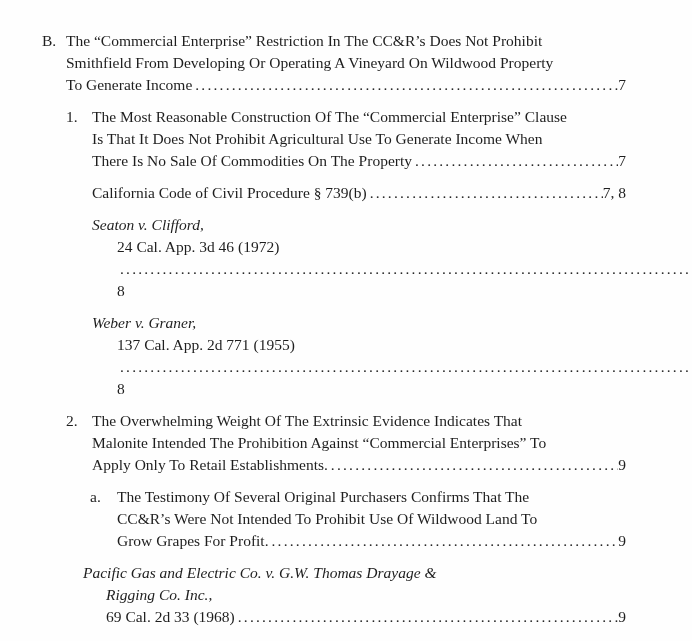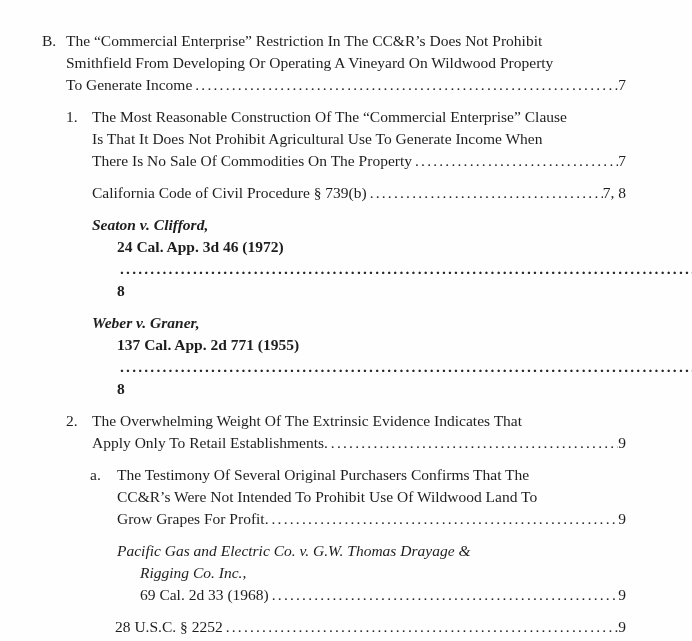--- a/index.html
+++ b/index.html
@@ -10,22 +10,22 @@
     font-size: 15.5px; line-height: 22px;
     padding-top: 30px; overflow: hidden;
   }
   .entry { position: relative; margin: 0 66px 10px 0; }
   .hang { position: absolute; top: 0; }
   .lvl-b  { padding-left: 66px; }  .lvl-b .hang { left: 42px; }
   .lvl-1  { padding-left: 92px; }  .lvl-1 .hang { left: 66px; }
   .lvl-a  { padding-left: 117px; } .lvl-a .hang { left: 90px; }
   .auth-1 { padding-left: 92px; }
   .auth-a { padding-left: 115px; }
-  .case-1 { padding-left: 92px; font-weight: bold; }
-  .case-a { padding-left: 117px; }
+  .case-1 { padding-left: 92px; }
+  .case-a { padding-left: 83px; }
   .case-1 .cite-row { padding-left: 25px; flex-direction: column; }
   .case-a .cont-line, .case-a .cite-row { padding-left: 23px; }
   .tline { white-space: nowrap; }
   .case-name { font-style: italic; white-space: nowrap; }
   .leader-row { display: flex; align-items: baseline; text-align: right; }
   .lead-text { flex: 0 0 auto; white-space: nowrap; }
   .dots { flex: 1 1 auto; overflow: hidden; white-space: nowrap; padding: 0 2px 0 3px; color: #262626; }
   .dots::after {
     content: "...........................................................................................................................................................................";
     letter-spacing: 2.2px;
@@ -81,20 +81,21 @@
     <div class="leader-row cite-row">
       <span class="lead-text">137 Cal. App. 2d 771 (1955) </span>
       <span class="dots"></span>
       <span class="pnum">8</span>
     </div>
   </div>
 
   <div class="entry lvl-1">
     <span class="hang">2.</span>
     <div class="tline">The Overwhelming Weight Of The Extrinsic Evidence Indicates That</div>
+    <div class="tline">Malonite Intended The Prohibition Against “Commercial Enterprises” To</div>
     <div class="leader-row">
       <span class="lead-text">Apply Only To Retail Establishments. </span>
       <span class="dots"></span>
       <span class="pnum">9</span>
     </div>
   </div>
 
   <div class="entry lvl-a">
     <span class="hang">a.</span>
     <div class="tline">The Testimony Of Several Original Purchasers Confirms That The</div>

